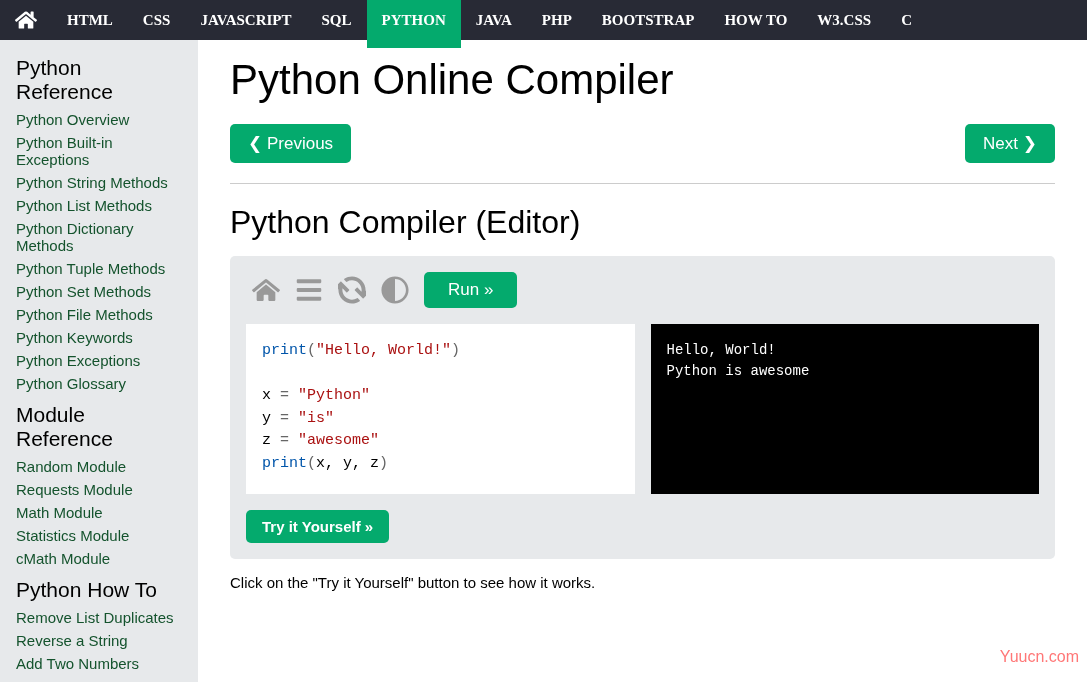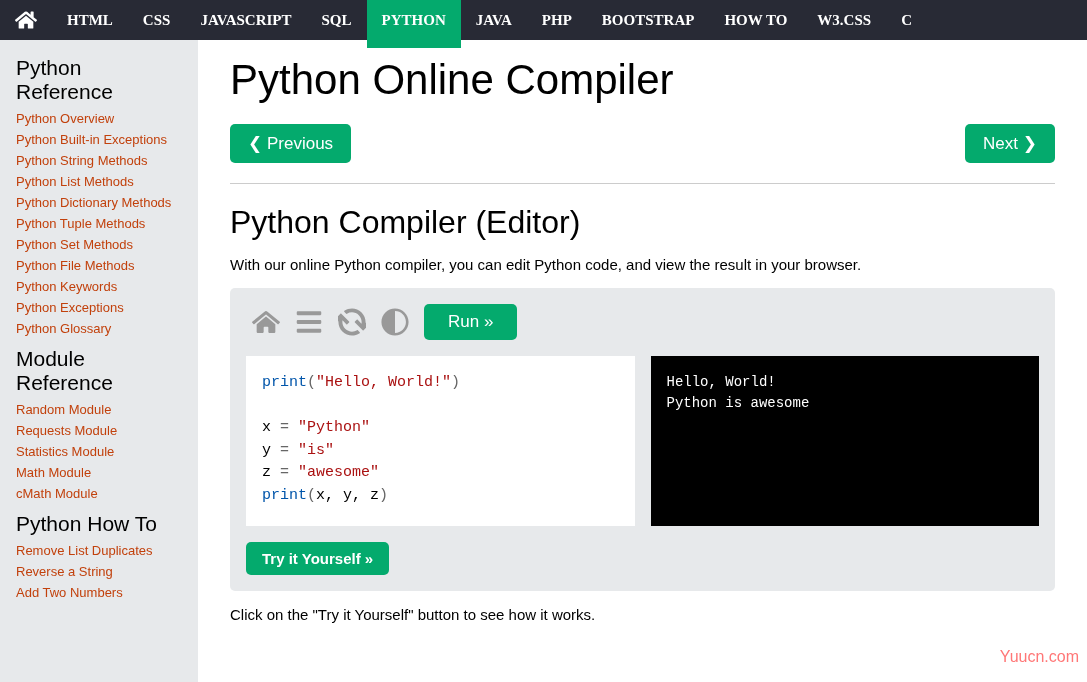--- a/index.html
+++ b/index.html
@@ -7,21 +7,21 @@
 .topnav { background: #282A35; height: 40px; display: flex; align-items: center; }
 .topnav a { color: #fff; padding: 0 15px; font-size: 15px; font-weight: bold; text-decoration: none; line-height: 40px; height: 56px; display: flex; align-items: center; font-family: Liberation Serif, serif; }
 .topnav a.active { background: #04AA6D; }
 .topnav .home-icon svg { width: 22px; height: 22px; fill: #fff; }
 .container { display: flex; height: calc(100vh - 40px); }
 .sidebar { width: 198px; background: #E7E9EB; overflow-y: auto; padding: 8px 0 20px 0; position: relative; }
 .sidebar::-webkit-scrollbar { width: 12px; }
 .sidebar::-webkit-scrollbar-track { background: #f1f1f1; }
 .sidebar::-webkit-scrollbar-thumb { background: #888; }
 .sidebar h2 { font-family: 'Segoe UI', Arial, sans-serif; font-size: 21px; font-weight: 400; padding: 8px 16px 4px 16px; color: #000; }
-.sidebar a { display: block; padding: 3px 16px; color: #c2410c; text-decoration: none; font-size: 13px; font-family: Verdana, sans-serif; }
+.sidebar a { display: block; padding: 3px 16px; color: #14532d; text-decoration: none; font-size: 15px; font-family: Verdana, sans-serif; }
 .main { flex: 1; padding: 16px 32px; overflow-y: auto; font-family: 'Segoe UI', Arial, sans-serif; }
 .main h1 { font-size: 42px; font-weight: 400; margin: 0 0 20px 0; }
 .navbtns { display: flex; justify-content: space-between; margin-bottom: 16px; }
 .btn-green { background: #04AA6D; color: #fff; border: none; padding: 9px 18px; font-size: 17px; font-family: Verdana, sans-serif; cursor: pointer; border-radius: 5px; }
 .btn-green.small { font-size: 15px; padding: 8px 16px; font-weight: bold; }
 hr { border: none; border-top: 1px solid #ccc; margin: 20px 0; }
 .main h2 { font-size: 32px; font-weight: 400; margin: 10px 0 15px 0; }
 .main p { font-size: 15px; font-family: Verdana, sans-serif; margin: 15px 0; }
 .tryit-box { background: #E7E9EB; padding: 16px; border-radius: 5px; }
 .tryit-toolbar { display: flex; align-items: center; gap: 15px; margin-bottom: 16px; padding-left: 6px; }
@@ -72,38 +72,37 @@
       <a href="#">Python Dictionary Methods</a>
       <a href="#">Python Tuple Methods</a>
       <a href="#">Python Set Methods</a>
       <a href="#">Python File Methods</a>
       <a href="#">Python Keywords</a>
       <a href="#">Python Exceptions</a>
       <a href="#">Python Glossary</a>
       <h2>Module Reference</h2>
       <a href="#">Random Module</a>
       <a href="#">Requests Module</a>
+      <a href="#">Math Module</a>
       <a href="#">Statistics Module</a>
-      <a href="#">Math Module</a>
       <a href="#">cMath Module</a>
       <h2>Python How To</h2>
       <a href="#">Remove List Duplicates</a>
       <a href="#">Reverse a String</a>
       <a href="#">Add Two Numbers</a>
     </div>
 
   <div class="main">
     <h1>Python Online Compiler</h1>
     <div class="navbtns">
       <button class="btn-green">❮ Previous</button>
       <button class="btn-green">Next ❯</button>
     </div>
     <hr>
     <h2>Python Compiler (Editor)</h2>
-    <p>With our online Python compiler, you can edit Python code, and view the result in your browser.</p>
 
     <div class="tryit-box">
       <div class="tryit-toolbar">
         <span class="ticon">
             <svg viewBox="0 0 576 512">
               <path d="M280.37 148.26L96 300.11V464a16 16 0 0 0 16 16h112a16 16 0 0 0 16-16V368a16 16 0 0 1 16-16h64a16 16 0 0 1 16 16v96a16 16 0 0 0 16 16h112a16 16 0 0 0 16-16V300L295.67 148.26a12.19 12.19 0 0 0-15.3 0zM571.6 251.47L318.47 43a48 48 0 0 0-61 0L4.34 251.47a12 12 0 0 0-1.6 16.9l25.5 31A12 12 0 0 0 45.15 301l235.22-193.74a12.19 12.19 0 0 1 15.3 0L530.9 301a12 12 0 0 0 16.9-1.6l25.5-31a12 12 0 0 0-1.7-16.93z"></path>
             </svg>
           </span>
         <span class="ticon">
             <svg viewBox="0 0 448 512">

